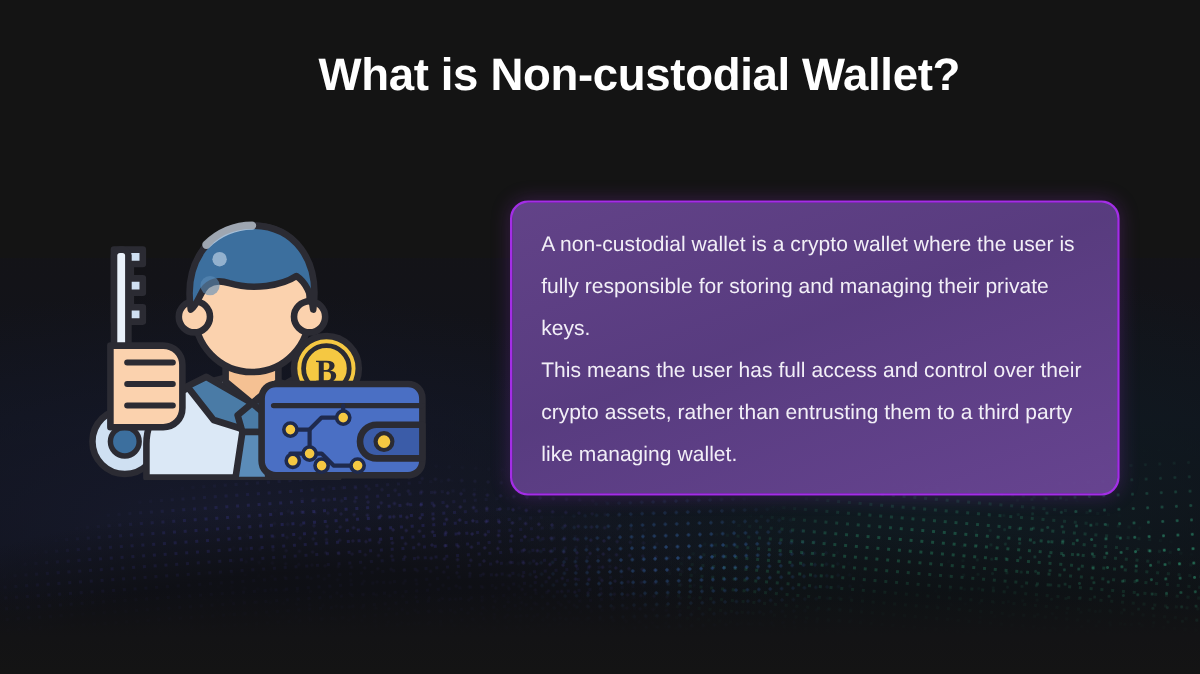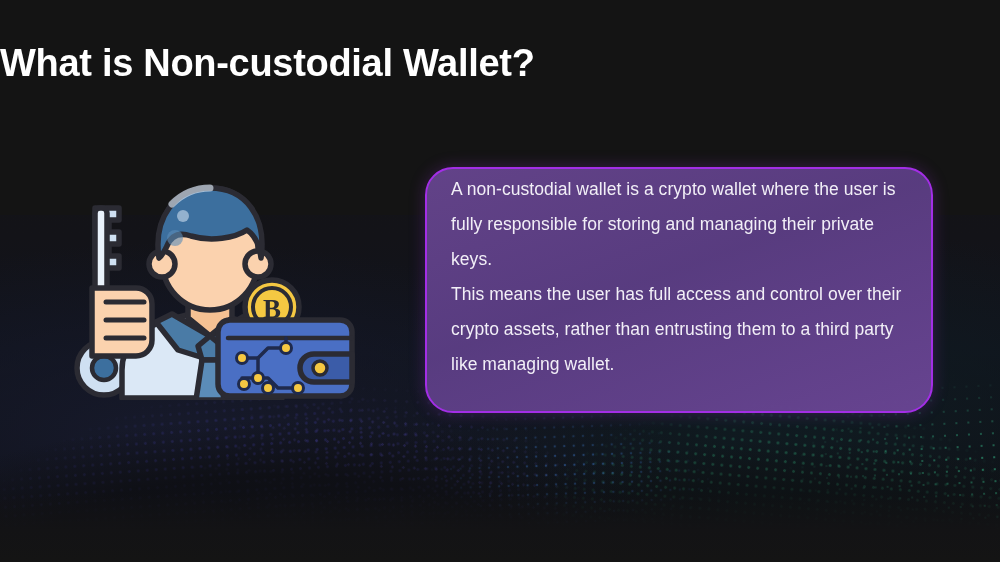--- a/index.html
+++ b/index.html
@@ -101,40 +101,40 @@
     background: radial-gradient(ellipse 52% 78% at 30% 96%, #0e0f14 0%, rgba(14,15,20,.92) 45%, rgba(14,15,20,0) 75%),
                 radial-gradient(ellipse 46% 70% at 76% 100%, #0d1114 0%, rgba(13,17,20,.9) 45%, rgba(13,17,20,0) 76%);
     pointer-events: none;
   }
 
   
   .title {
     position: absolute;
     left: 0; top: 42px;
     width: 800px;
-    text-align: left;
+    text-align: right;
     color: #ffffff;
     font-size: 38px;
     font-weight: 700;
     letter-spacing: -0.3px;
   }
 
   
   .card {
     position: absolute;
     left: 425px;
     top: 167px;
     width: 508px;
     height: 246px;
     box-sizing: border-box;
     border: 2.5px solid #a32ee6;
-    border-radius: 28px;
+    border-radius: 15px;
     background: linear-gradient(160deg, rgba(104,70,145,.93) 0%, rgba(94,63,136,.92) 45%, rgba(112,72,156,.90) 100%);
     box-shadow: 0 0 16px rgba(150,50,210,.28);
-    padding: 3px 24px 10px 24px;
+    padding: 17px 24px 10px 24px;
     overflow: hidden;
   }
   .card p {
     margin: 0;
     color: #f2eff7;
     font-size: 17.5px;
     line-height: 35px;
     letter-spacing: .05px;
   }
 

